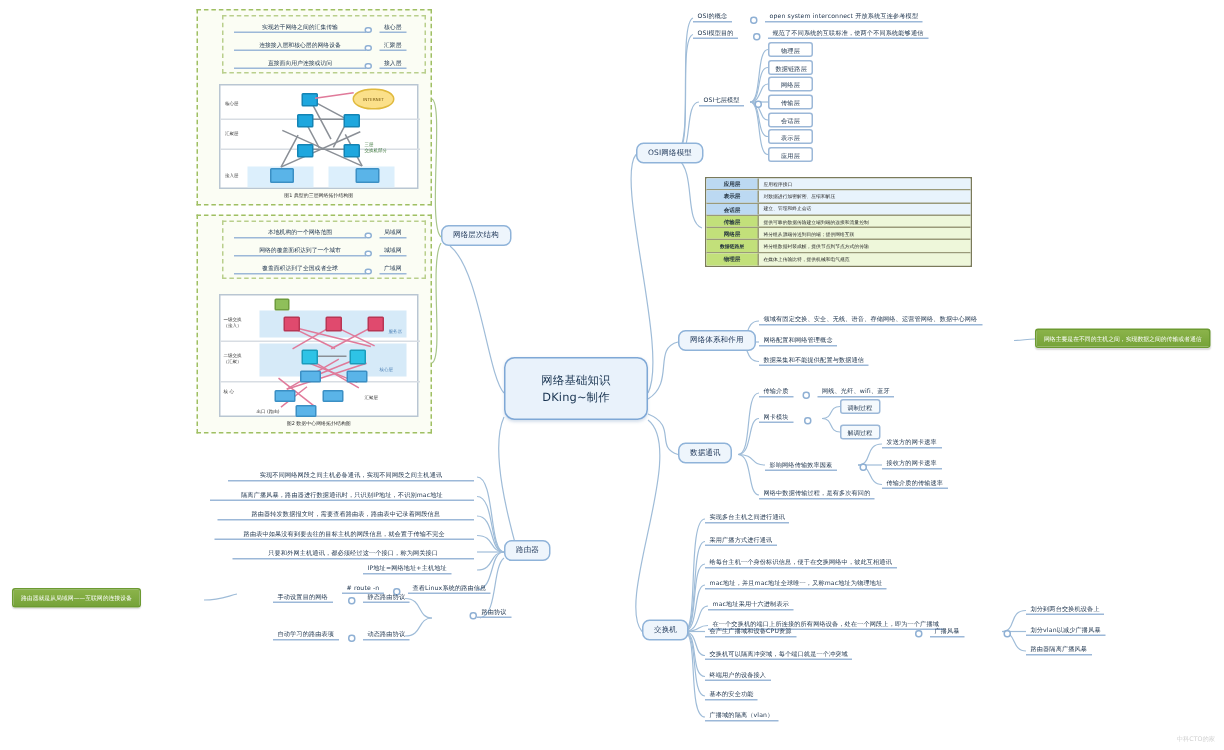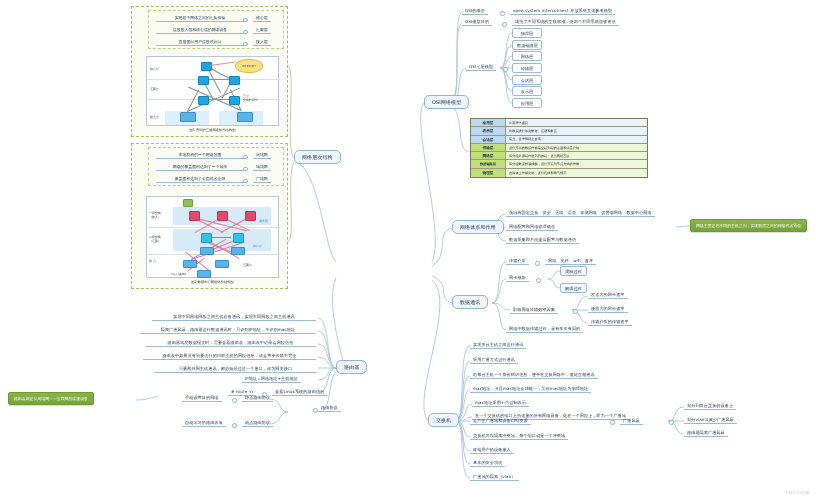--- a/index.html
+++ b/index.html
@@ -228,20 +228,24 @@
 
       <path d="M288 412 C 278 412, 282 399, 270 399"></path>
       <path d="M288 412 C 278 412, 282 424, 270 424"></path>
 
       <path d="M136 400 C 146 400, 150 398, 158 396"></path>
 
       <path d="M676 227 C 682 227, 684 226, 690 226"></path>
     </g>
   </svg>
 
+  <div class="node central" style="left:336px;top:238px;width:96px;">
+    <div>网络基础知识</div>
+    <div>DKing~制作</div>
+  </div>
 
   <div class="node pill" style="left:294px;top:150px;">网络层次结构</div>
 
   <div class="panel" style="left:131px;top:6px;width:157px;height:131px;"></div>
   <div class="panel-inner" style="left:148px;top:10px;width:136px;height:39px;"></div>
 
   <div class="rowline" style="left:156px;top:15px;width:82px;">实现若干网络之间的汇集传输</div>
   <div class="dot" style="left:243px;top:17.5px;"></div>
   <div class="tag" style="left:253px;top:15px;">核心层</div>
 

